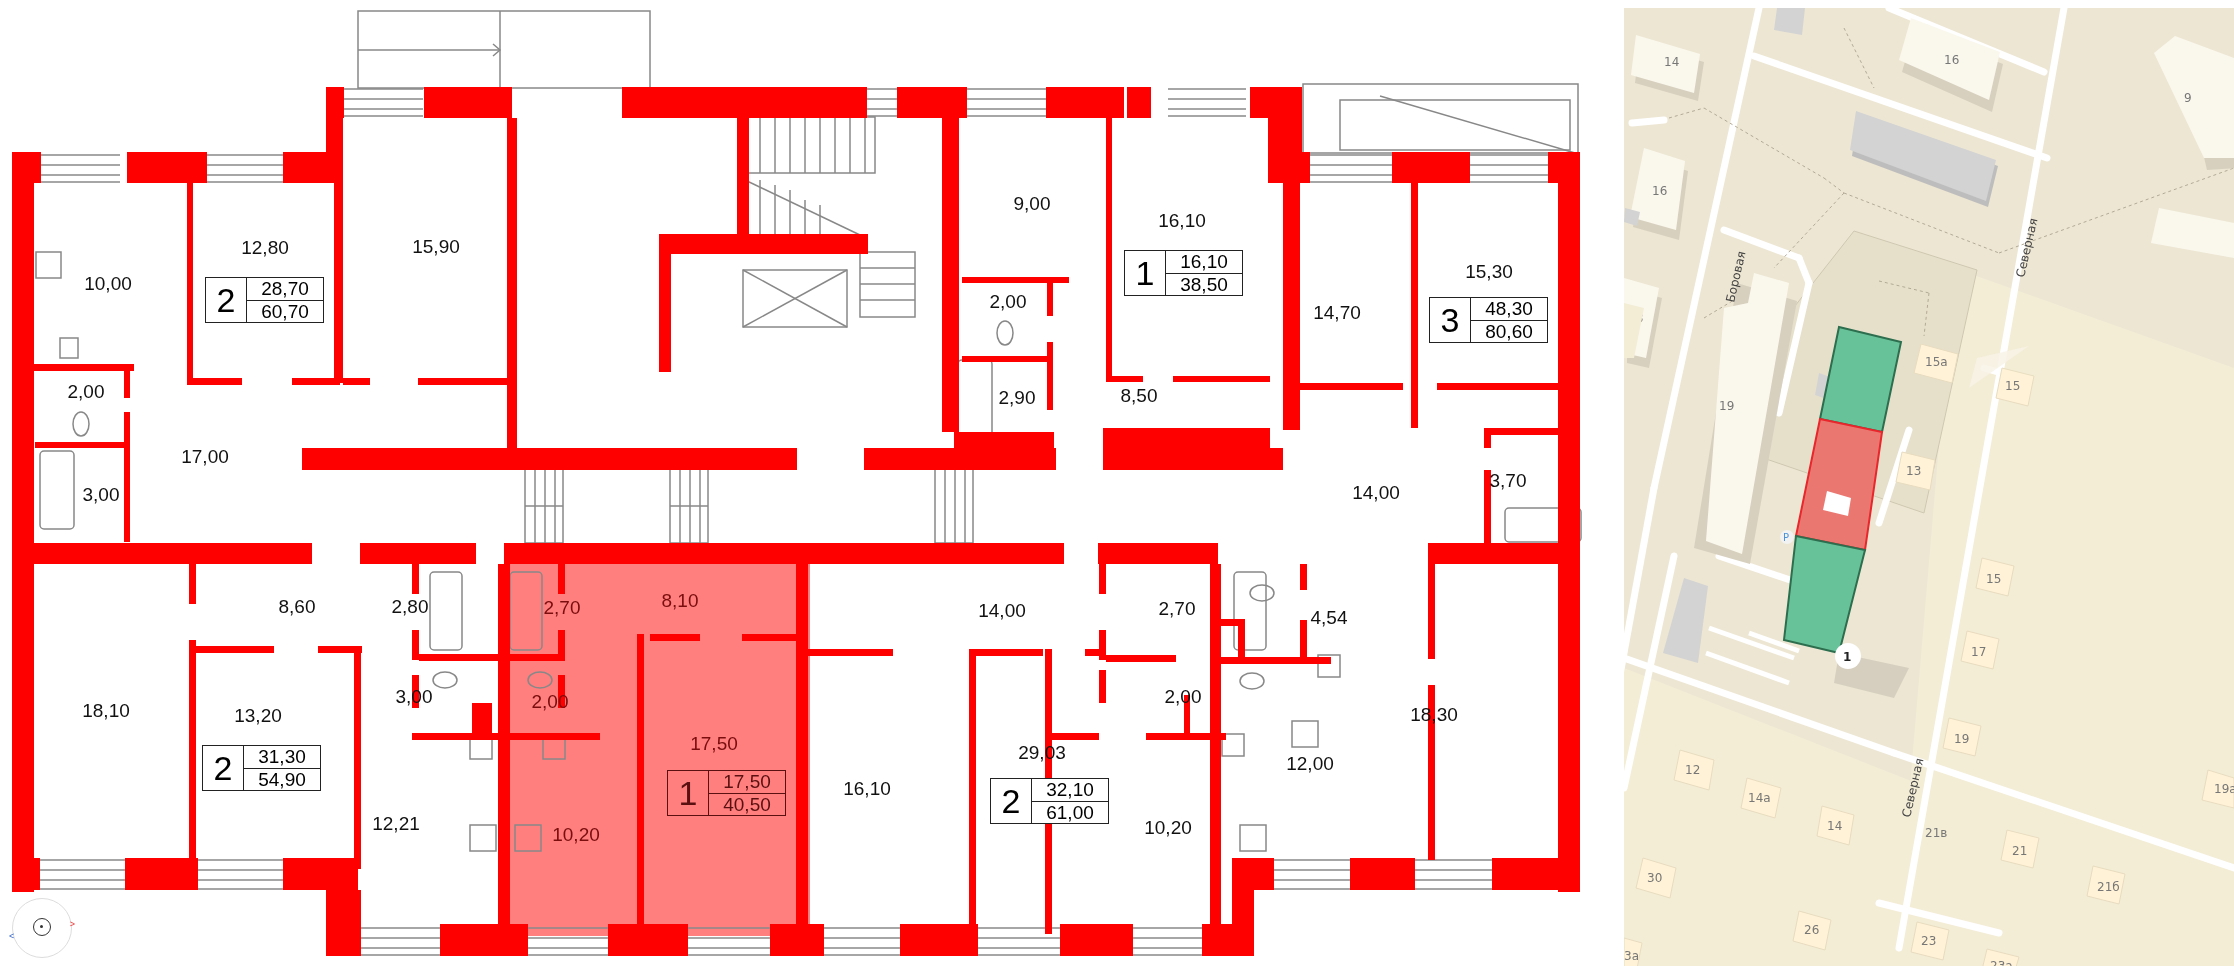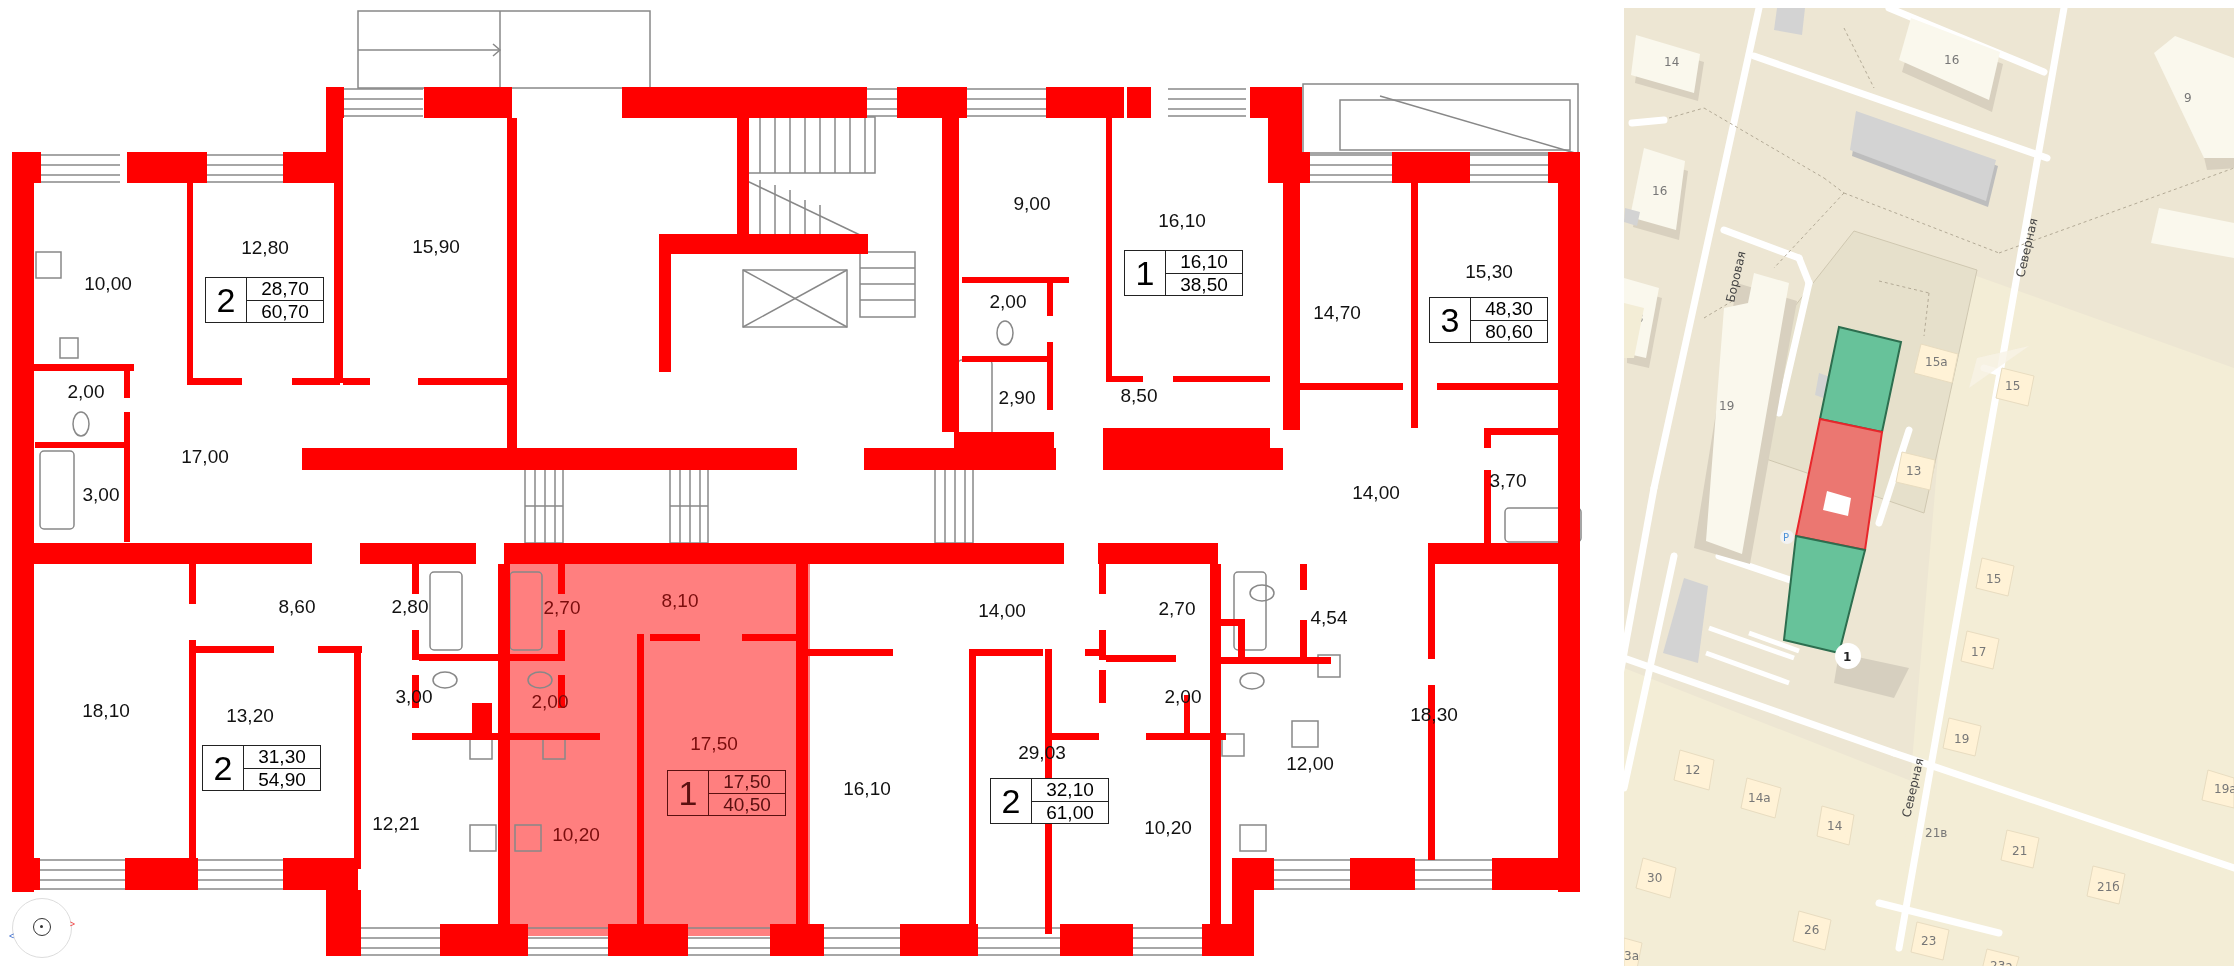--- a/index.html
+++ b/index.html
@@ -326,21 +326,21 @@
   <div class="lbl" style="left:1008px;top:302px">2,00</div>
   <div class="lbl" style="left:1017px;top:398px">2,90</div>
   <div class="lbl" style="left:1182px;top:221px">16,10</div>
   <div class="lbl" style="left:1139px;top:396px">8,50</div>
   <div class="lbl" style="left:1337px;top:313px">14,70</div>
   <div class="lbl" style="left:1489px;top:272px">15,30</div>
   <div class="lbl" style="left:1376px;top:493px">14,00</div>
   <div class="lbl" style="left:1508px;top:481px">3,70</div>
   <div class="lbl" style="left:106px;top:711px">18,10</div>
   <div class="lbl" style="left:297px;top:607px">8,60</div>
-  <div class="lbl" style="left:250px;top:716px">13,20</div>
+  <div class="lbl" style="left:258px;top:716px">13,20</div>
   <div class="lbl" style="left:410px;top:607px">2,80</div>
   <div class="lbl" style="left:414px;top:697px">3,00</div>
   <div class="lbl" style="left:396px;top:824px">12,21</div>
   <div class="lbl sel" style="left:562px;top:608px">2,70</div>
   <div class="lbl sel" style="left:550px;top:702px">2,00</div>
   <div class="lbl sel" style="left:576px;top:835px">10,20</div>
   <div class="lbl sel" style="left:680px;top:601px">8,10</div>
   <div class="lbl sel" style="left:714px;top:744px">17,50</div>
   <div class="lbl" style="left:1002px;top:611px">14,00</div>
   <div class="lbl" style="left:867px;top:789px">16,10</div>

